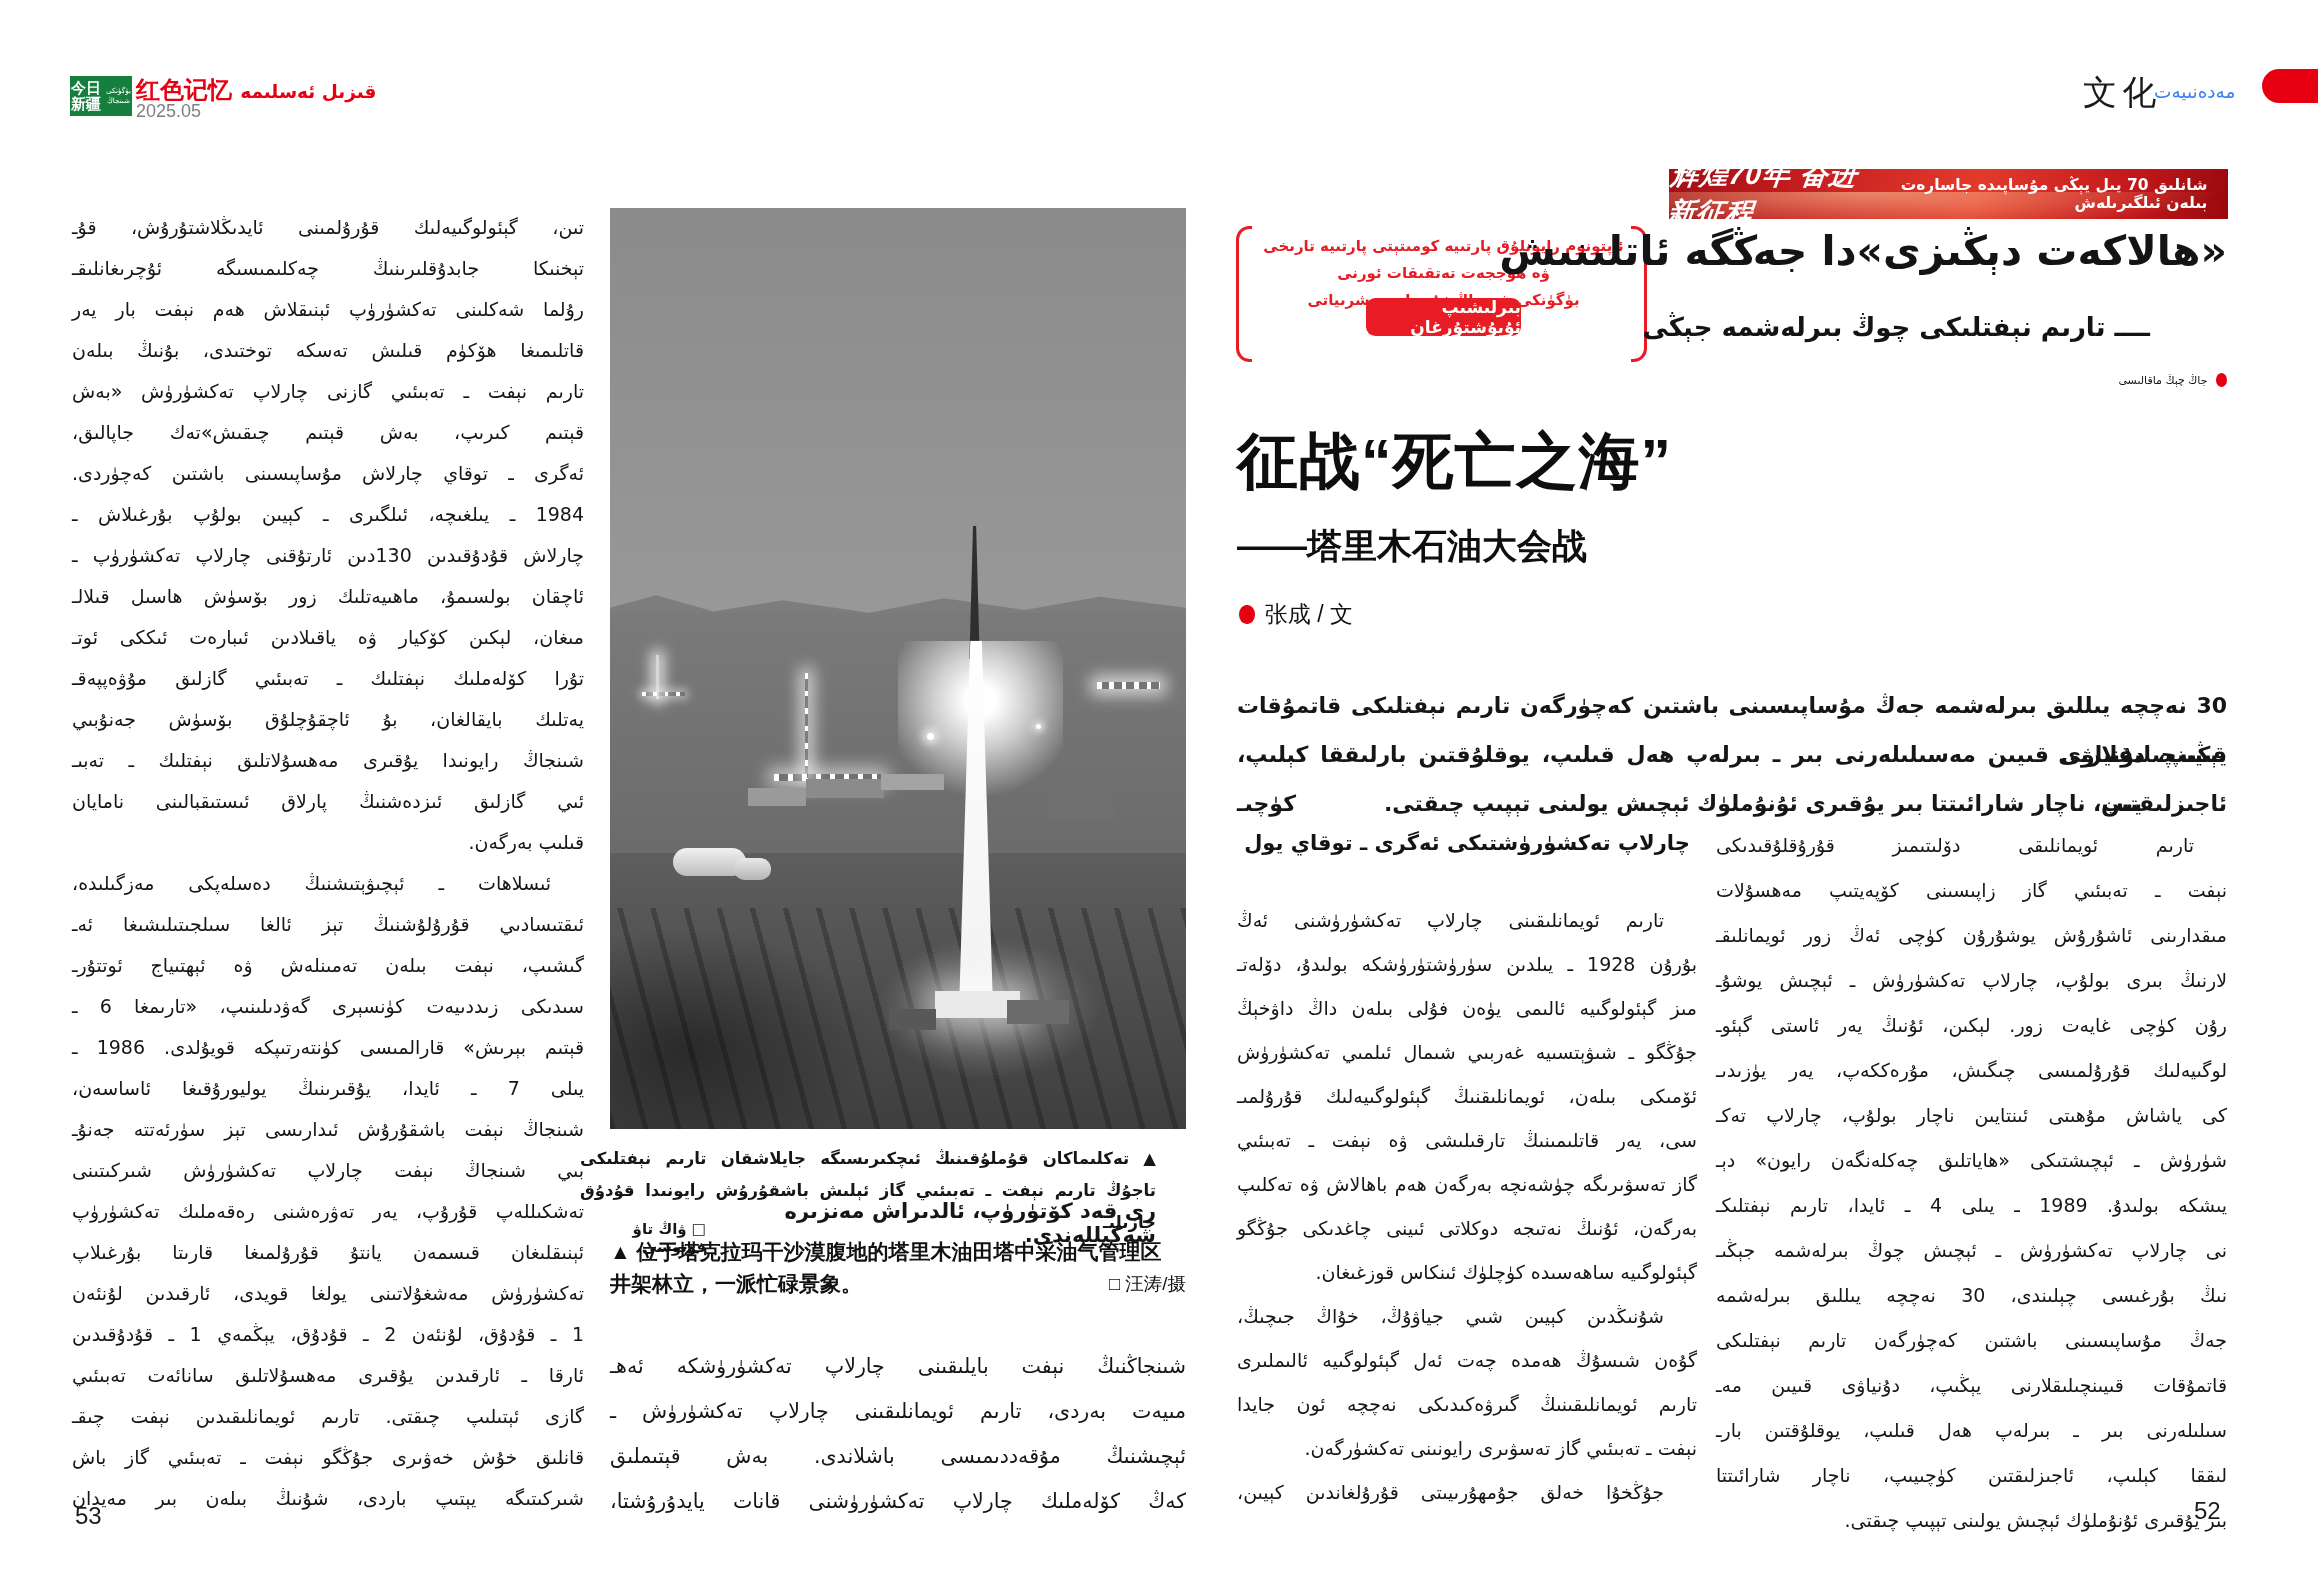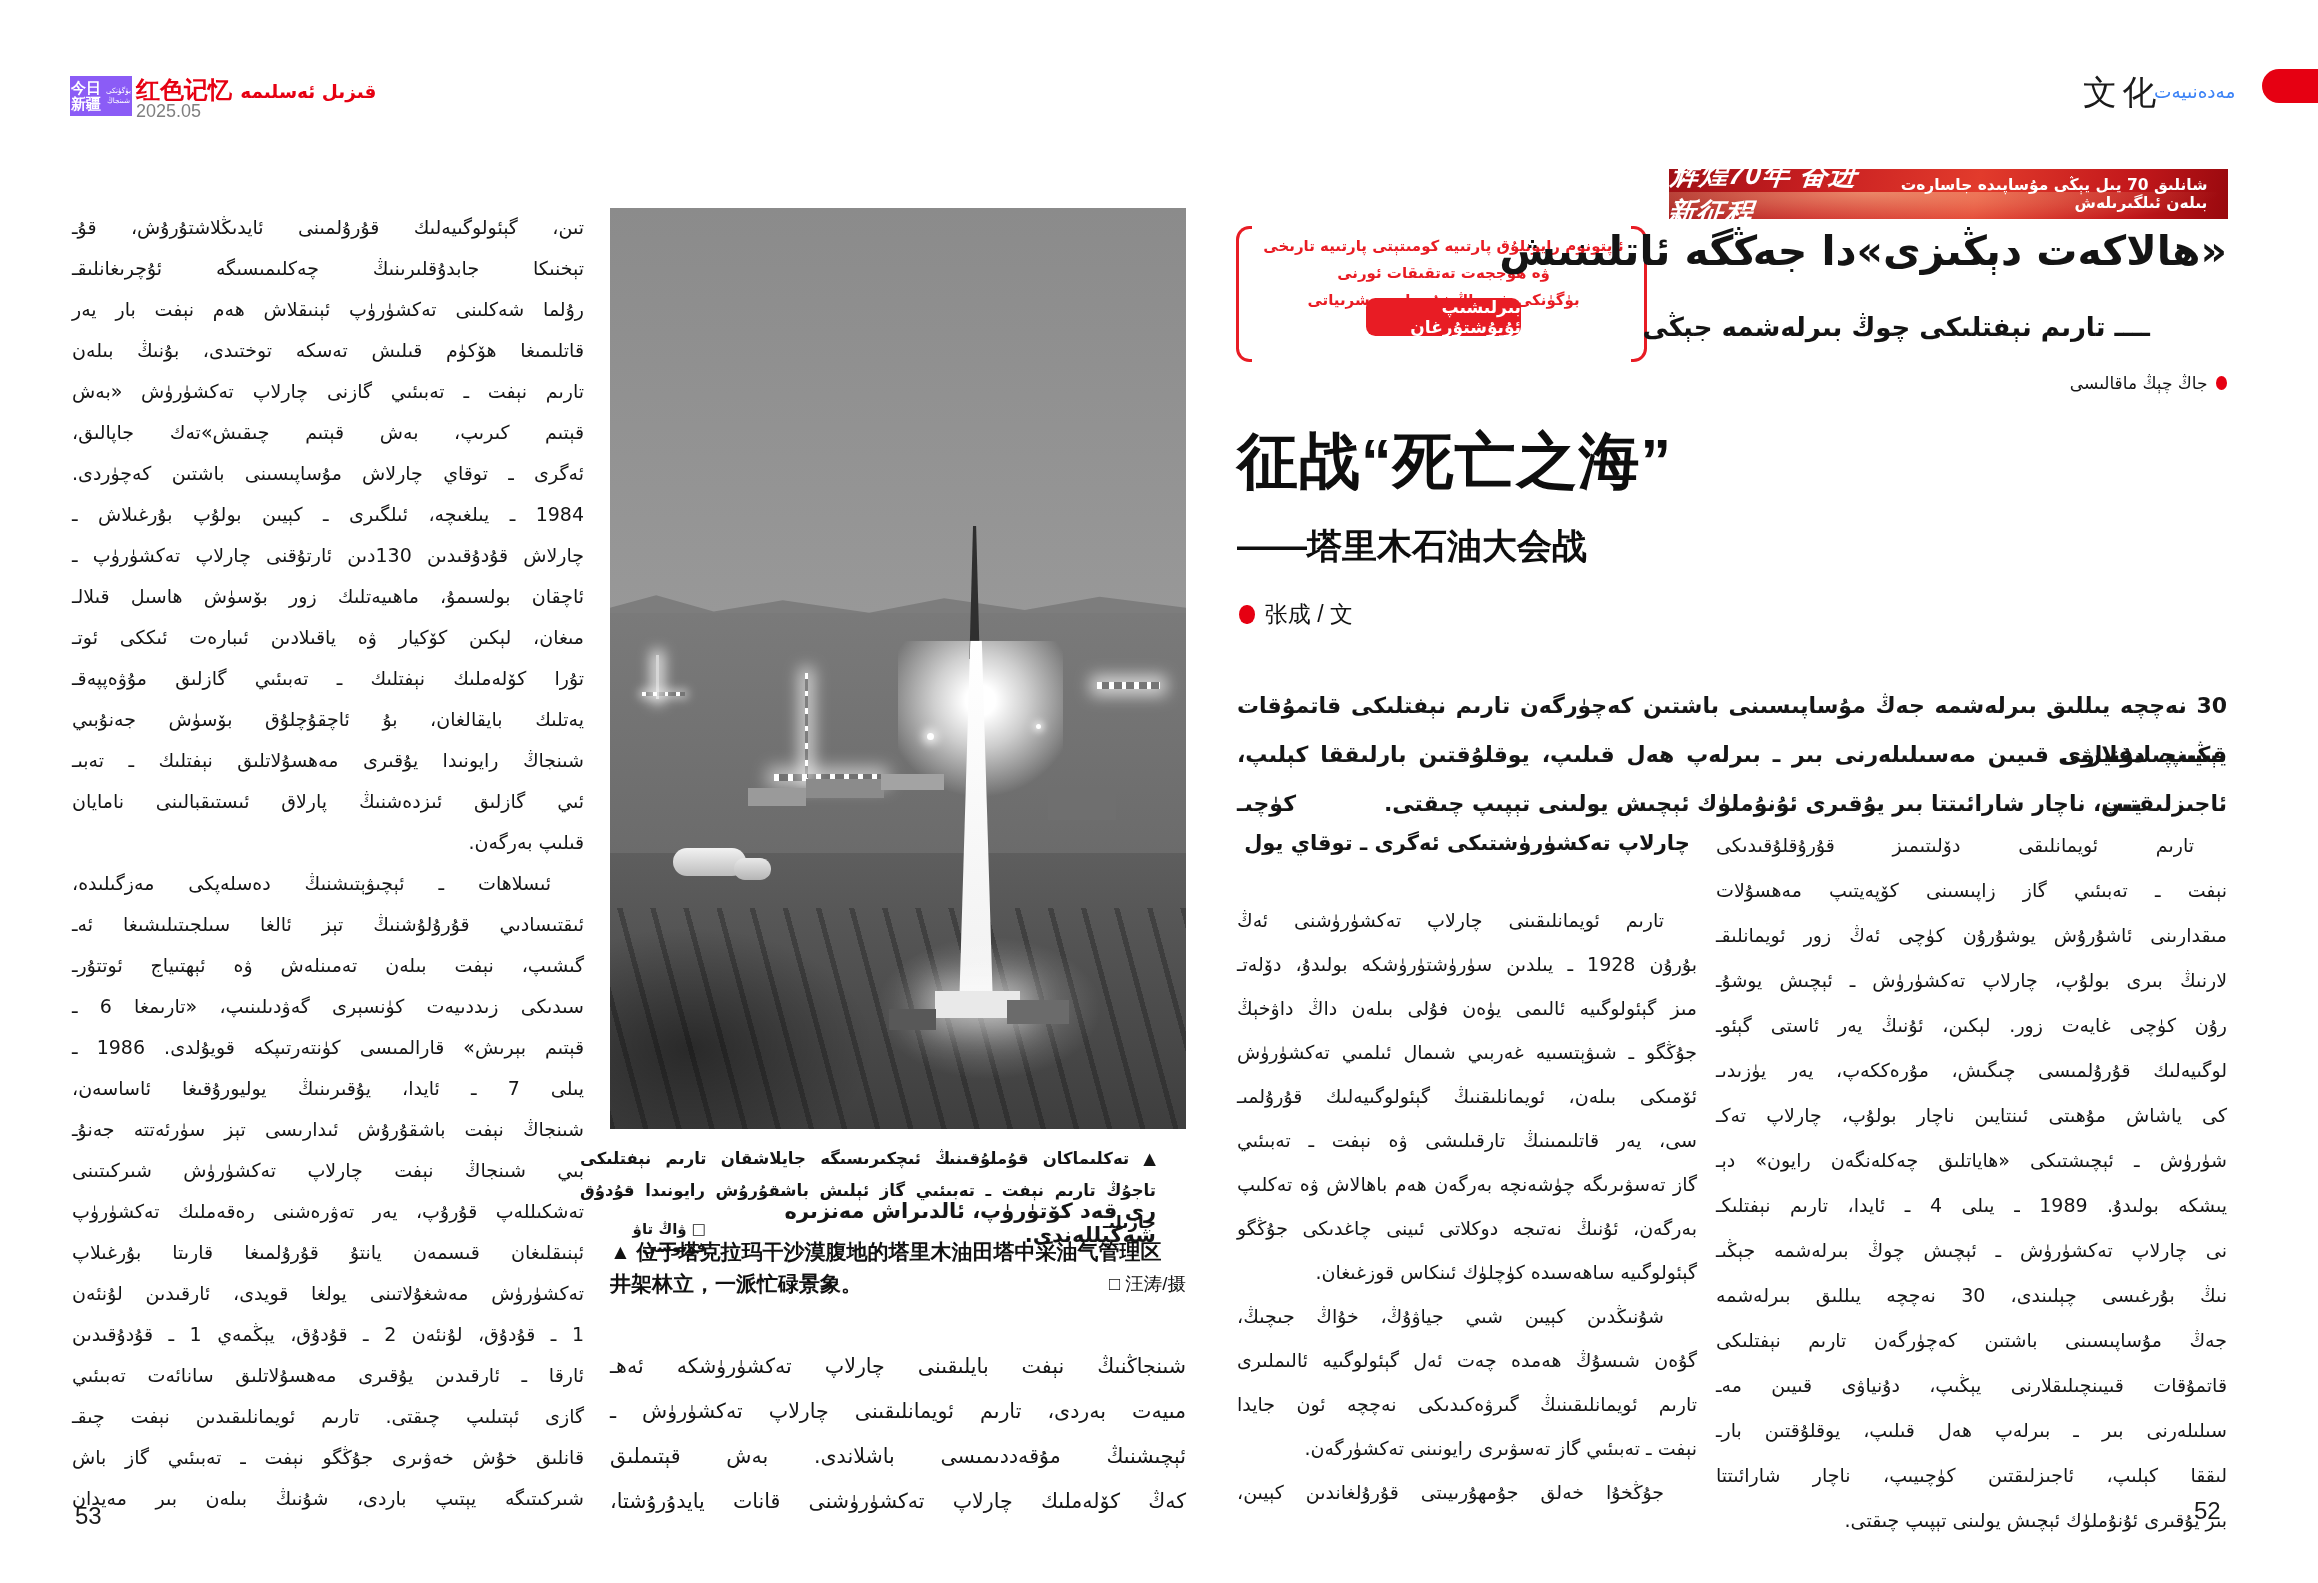--- a/index.html
+++ b/index.html
@@ -1,21 +1,21 @@
 <!DOCTYPE html>
 <html lang="ug" style="font-size:8.2px"><head>
 <meta charset="utf-8">
 <style>
   html,body{margin:0;padding:0;background:#ffffff;width:2319px;height:1584px;overflow:hidden;}
   .sheet{position:relative;width:2319px;height:1584px;background:#fff;font-family:"DejaVu Sans",sans-serif;}
   .abs{position:absolute;}
   .zh{font-family:"Liberation Sans","DejaVu Sans",sans-serif;}
 
   
-  .mh-box{left:70px;top:76px;width:62px;height:40px;background:#8b5cf6;display:flex;align-items:center;justify-content:center;gap:5px;}
+  .mh-box{left:70px;top:76px;width:62px;height:40px;background:#15803d;display:flex;align-items:center;justify-content:center;gap:5px;}
   .mh-zh{color:#fff;font-weight:bold;font-size:15px;line-height:16px;white-space:pre-line;text-align:center;font-family:"Liberation Serif",serif;}
   .mh-ug{color:#fff;font-size:7.2px;line-height:9.8px;white-space:pre-line;text-align:center;direction:rtl;}
   .mh-series{left:136px;top:74px;display:flex;align-items:baseline;gap:8.2px;}
   .mh-series-zh{color:#e60012;font-weight:bold;font-size:24px;font-family:"Liberation Sans",sans-serif;}
   .mh-series-ug{color:#e60012;font-weight:bold;font-size:18.5px;direction:rtl;}
   .mh-date{left:136px;top:101px;font-size:18px;color:#7f7f7f;font-family:"Liberation Sans",sans-serif;}
 
   
   .cult-zh{left:2083px;top:70px;font-size:34px;color:#1a1a1a;font-family:"DejaVu Serif",serif;letter-spacing:5.2px;}
   .cult-ug{left:2154px;top:81px;font-size:18.5px;color:#3b82f6;direction:rtl;}
@@ -85,21 +85,21 @@
   .banner-ug{position:relative;color:#fff;font-weight:bold;font-size:15.5px;direction:rtl;}
 
   .bracket{width:13.4px;height:130px;border:3.6px solid #e81c24;}
   .bracket-l{left:1236px;top:226px;border-right:none;border-radius:13.4px 0 0 13.4px;}
   .bracket-r{left:1631px;top:226px;border-left:none;border-radius:0 13.4px 13.4px 0;}
   .org-text{left:1260px;top:233px;width:367px;text-align:center;direction:rtl;color:#e81c24;font-weight:bold;font-size:15px;line-height:27px;}
   .org-badge{left:1366px;top:298px;width:155px;height:38px;background:#e81c24;border-radius:9.3px;color:#ffffff;font-weight:bold;font-size:17px;display:flex;align-items:center;justify-content:center;direction:rtl;}
 
   .hl-ug{left:1237px;top:227px;width:990px;direction:rtl;text-align:right;font-size:41px;font-weight:bold;color:#141414;}
   .sub-ug{left:1237px;top:312px;width:990px;direction:rtl;text-align:right;padding-left:0;font-size:26px;font-weight:bold;color:#141414;box-sizing:border-box;padding-right:77px;}
-  .by-ug{left:1237px;top:373px;width:990px;direction:rtl;text-align:right;font-size:17px;color:#141414;display:flex;flex-direction:row;justify-content:flex-start;align-items:center;gap:8.2px;}
+  .by-ug{left:1237px;top:373px;width:990px;direction:rtl;text-align:right;font-size:11px;color:#141414;display:flex;flex-direction:row;justify-content:flex-start;align-items:center;gap:8.2px;}
   .dot{width:11.3px;height:14.4px;border-radius:50%;background:#e60012;display:inline-block;}
 
   .hl-zh{left:1237px;top:421px;font-size:61px;font-weight:bold;color:#0e0e0e;letter-spacing:1px;}
   .sub-zh{left:1237px;top:523px;font-size:35px;font-weight:bold;color:#0e0e0e;}
   .by-zh{left:1239px;top:599px;display:flex;align-items:center;gap:10.3px;font-size:23px;color:#111;}
   .dot-zh{width:15.5px;height:19.6px;border-radius:50%;background:#e60012;display:inline-block;}
 
   #intro{left:1237px;top:681px;width:990px;}
   #intro .uline{height:49px;line-height:49px;font-size:22px;font-weight:bold;}
 

